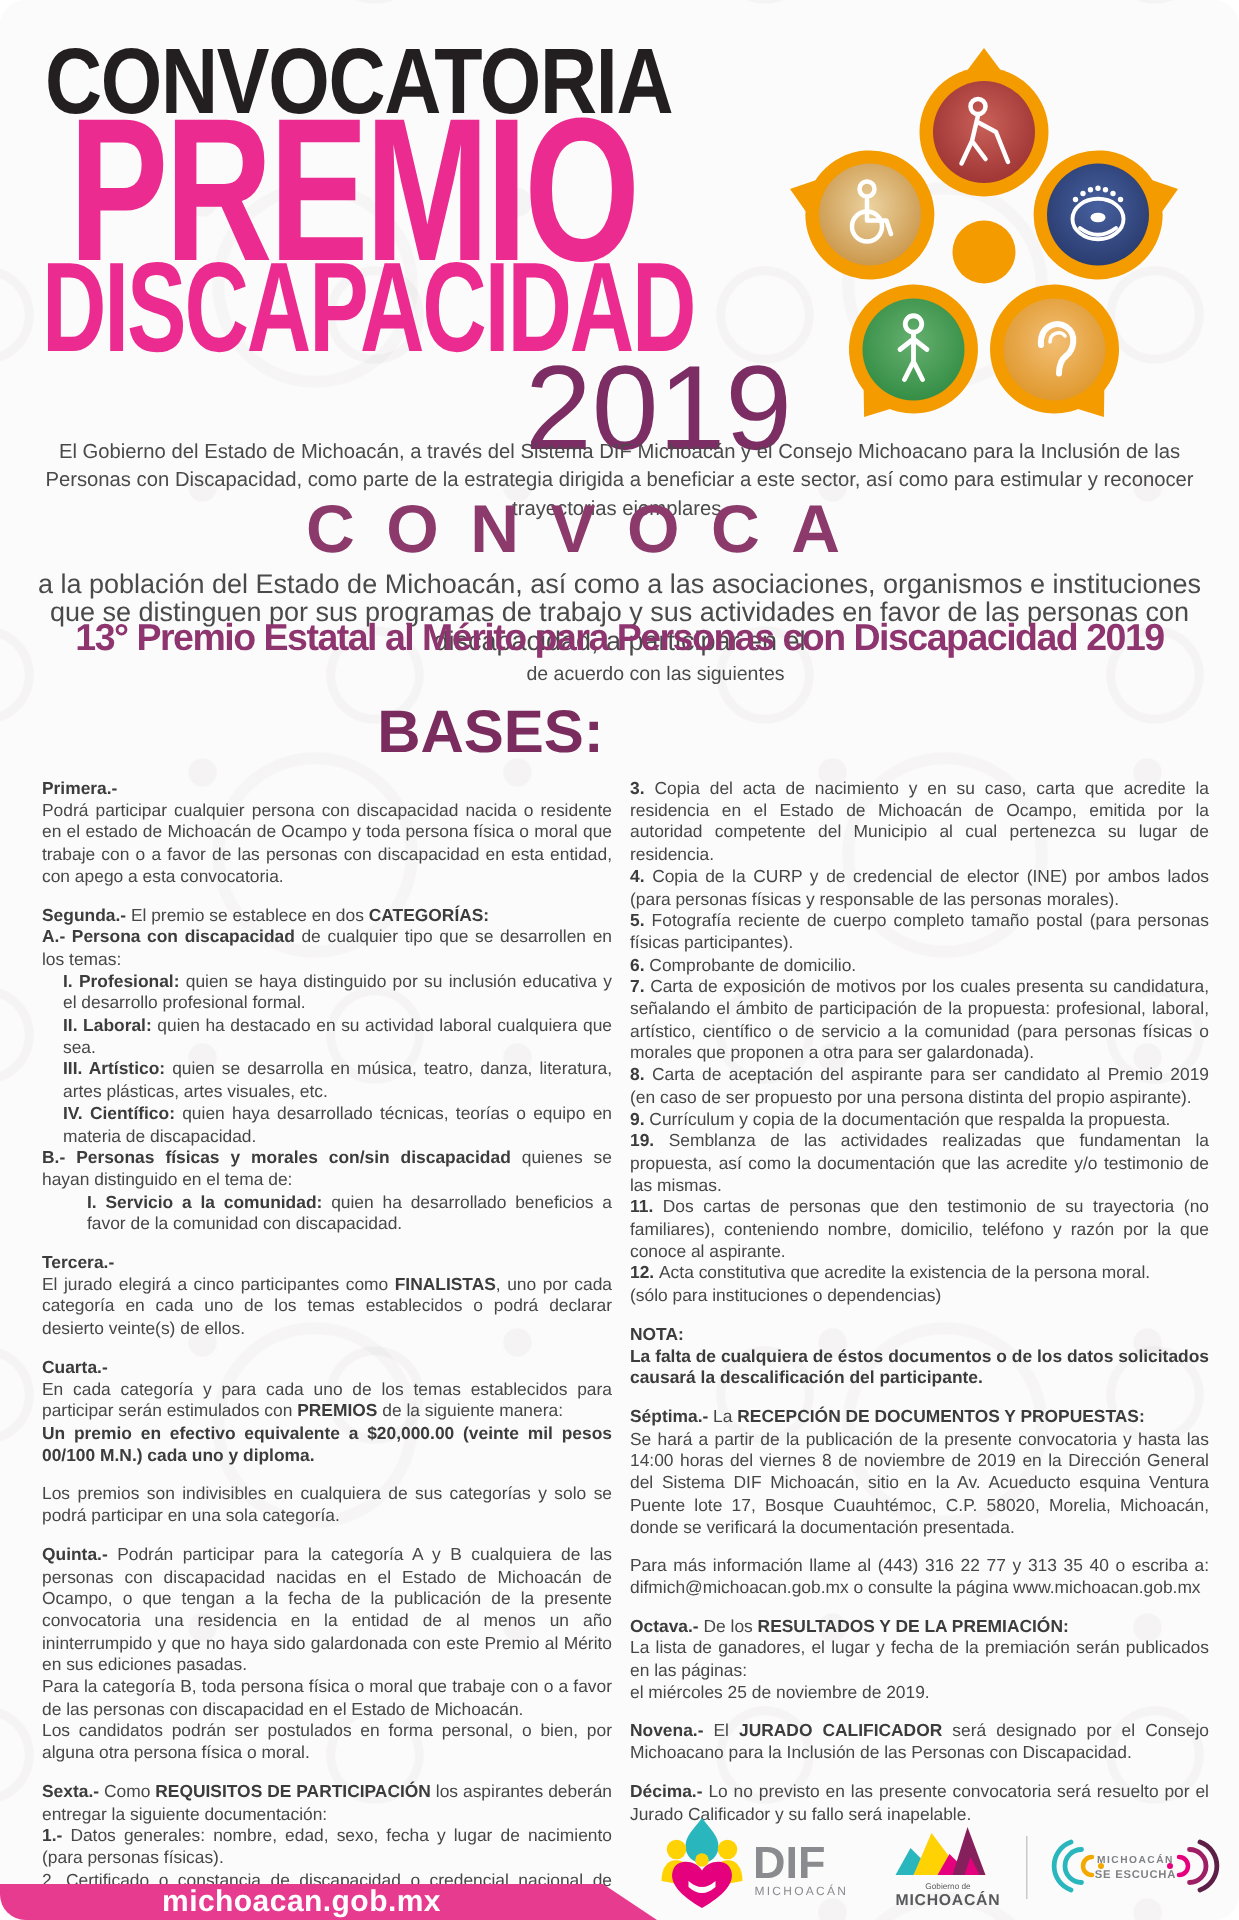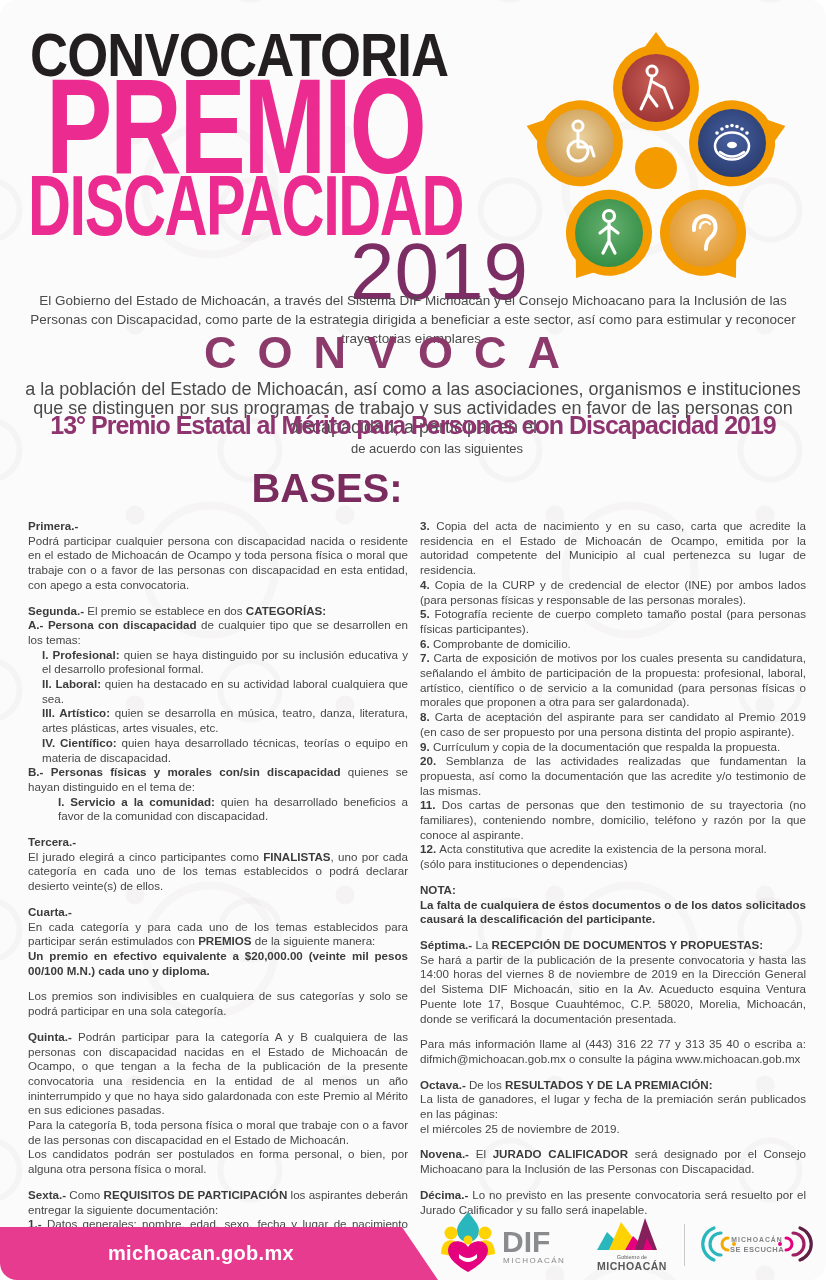--- a/index.html
+++ b/index.html
@@ -38,21 +38,21 @@
   
   .col{top:519px;font-size:11.6px;line-height:14.7px;text-align:justify;color:#474747;}
   .col-left{left:28px;width:380px;}
   .col-right{left:420px;width:386px;}
   .col p{margin:0;}
   .col p.gap{margin-top:11px;}
   .col p.ind1{padding-left:14px;}
   .col p.ind2{padding-left:30px;}
   .col strong{color:#3c3c3c;}
   
-  .footer-bar{left:0;bottom:0;width:438px;height:53px;background:#e73b90;
+  .footer-bar{left:0;bottom:0;width:438px;height:24px;background:#e73b90;
     clip-path:polygon(0 0,402px 0,438px 100%,0 100%);
     display:flex;align-items:center;justify-content:center;padding-right:36px;box-sizing:border-box;}
   .footer-bar span{color:#fff;font-size:20px;font-weight:700;letter-spacing:.3px;}
   .logo-divider{left:684px;top:1224px;width:1px;height:42px;background:#c9c9c9;}
 </style>
 </head>
 <body>
 
 <div id="page">
 
@@ -193,21 +193,21 @@
       <p class=""><span>2. Certificado o constancia de discapacidad o credencial nacional de persona con discapacidad, emitido por alguna dependencia oficial de salud (para personas con discapacidad participantes).</span></p>
     </div>
   <div class="abs col col-right">
       <p class=""><strong>3. </strong><span>Copia del acta de nacimiento y en su caso, carta que acredite la residencia en el Estado de Michoacán de Ocampo, emitida por la autoridad competente del Municipio al cual pertenezca su lugar de residencia.</span></p>
       <p class=""><strong>4. </strong><span>Copia de la CURP y de credencial de elector (INE) por ambos lados (para personas físicas y responsable de las personas morales).</span></p>
       <p class=""><strong>5. </strong><span>Fotografía reciente de cuerpo completo tamaño postal (para personas físicas participantes).</span></p>
       <p class=""><strong>6. </strong><span>Comprobante de domicilio.</span></p>
       <p class=""><strong>7. </strong><span>Carta de exposición de motivos por los cuales presenta su candidatura, señalando el ámbito de participación de la propuesta: profesional, laboral, artístico, científico o de servicio a la comunidad (para personas físicas o morales que proponen a otra para ser galardonada).</span></p>
       <p class=""><strong>8. </strong><span>Carta de aceptación del aspirante para ser candidato al Premio 2019 (en caso de ser propuesto por una persona distinta del propio aspirante).</span></p>
       <p class=""><strong>9. </strong><span>Currículum y copia de la documentación que respalda la propuesta.</span></p>
-      <p class=""><strong>20. </strong><span>Semblanza de las actividades realizadas que fundamentan la propuesta, así como la documentación que las acredite y/o testimonio de las mismas.</span></p>
+      <p class=""><strong>19. </strong><span>Semblanza de las actividades realizadas que fundamentan la propuesta, así como la documentación que las acredite y/o testimonio de las mismas.</span></p>
       <p class=""><strong>11. </strong><span>Dos cartas de personas que den testimonio de su trayectoria (no familiares), conteniendo nombre, domicilio, teléfono y razón por la que conoce al aspirante.</span></p>
       <p class=""><strong>12. </strong><span>Acta constitutiva que acredite la existencia de la persona moral.</span></p>
       <p class=""><span>(sólo para instituciones o dependencias)</span></p>
       <p class="gap "><strong>NOTA:</strong></p>
       <p class=""><strong>La falta de cualquiera de éstos documentos o de los datos solicitados causará la descalificación del participante.</strong></p>
       <p class="gap "><strong>Séptima.- </strong><span>La </span><strong>RECEPCIÓN DE DOCUMENTOS Y PROPUESTAS:</strong></p>
       <p class=""><span>Se hará a partir de la publicación de la presente convocatoria y hasta las 14:00 horas del viernes 8 de noviembre de 2019 en la Dirección General del Sistema DIF Michoacán, sitio en la Av. Acueducto esquina Ventura Puente lote 17, Bosque Cuauhtémoc, C.P. 58020, Morelia, Michoacán, donde se verificará la documentación presentada.</span></p>
       <p class="gap "><span>Para más información llame al (443) 316 22 77 y 313 35 40 o escriba a: difmich@michoacan.gob.mx o consulte la página www.michoacan.gob.mx</span></p>
       <p class="gap "><strong>Octava.- </strong><span>De los </span><strong>RESULTADOS Y DE LA PREMIACIÓN:</strong></p>
       <p class=""><span>La lista de ganadores, el lugar y fecha de la premiación serán publicados en las páginas:</span></p>

